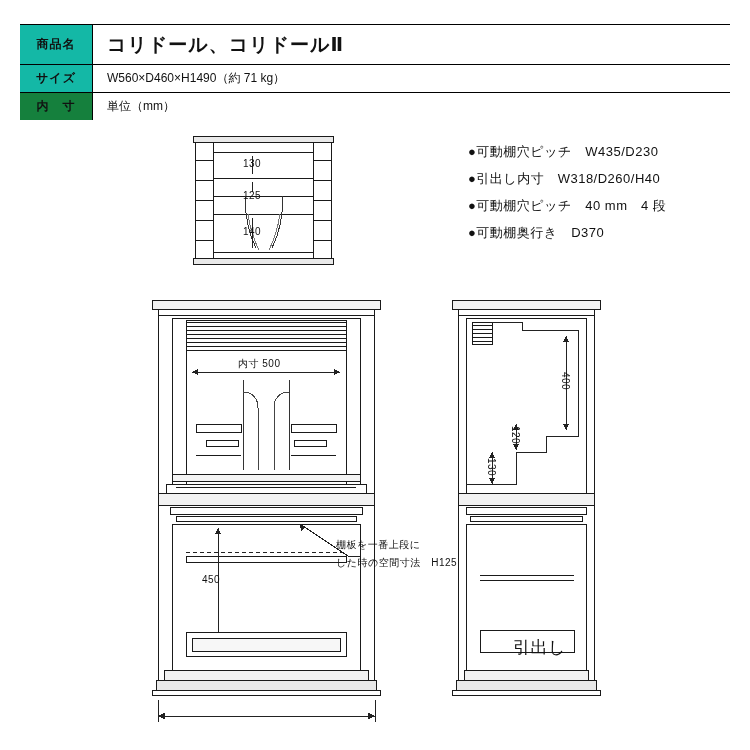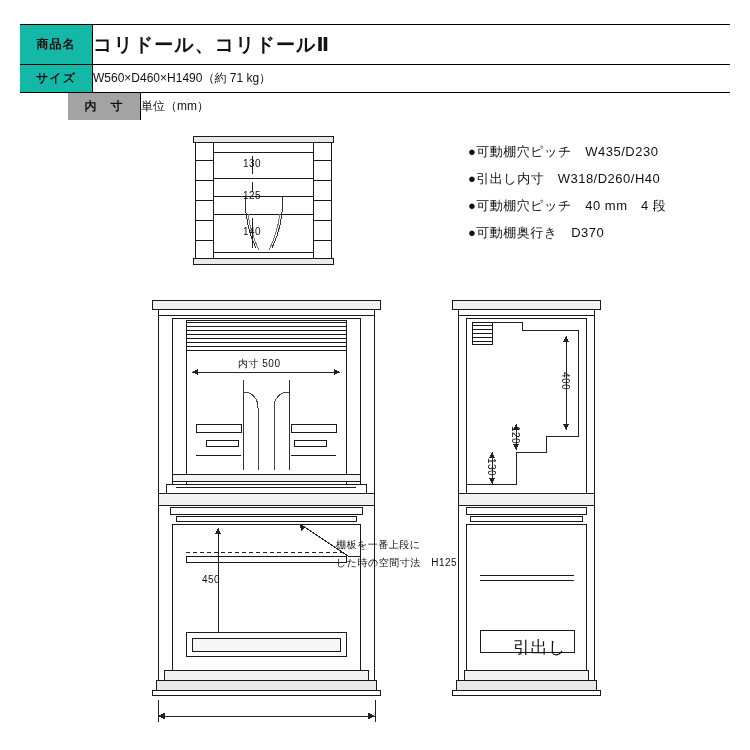--- a/index.html
+++ b/index.html
@@ -18,24 +18,24 @@
   .spec-row{display:flex;align-items:stretch;border-bottom:1px solid #000;}
   .spec-row:first-child{border-top:1px solid #000;}
   .spec-label{
     width:72px;min-width:72px;background:#14b8a6;
     border-right:1px solid #000;
     display:flex;align-items:center;justify-content:center;
     font-size:12px;font-weight:bold;letter-spacing:1px;
     padding:5px 0;
   }
   .spec-row.r1 .spec-label{padding:11px 0;}
-  .spec-val{flex:1;display:flex;align-items:center;font-size:12px;}
+  .spec-val{flex:1;display:flex;align-items:center;padding-left:14px;font-size:12px;}
   .spec-row.r1 .spec-val{font-size:19px;font-weight:bold;letter-spacing:1px;}
   .spec-row.r3{border-bottom:none;}
-  .spec-row.r3 .spec-label{background:#a3a3a3;margin-left:48px;}
+  .spec-row.r3 .spec-label{background:#15803d;}
 
   
   .bullets{position:absolute;left:468px;top:138px;font-size:13px;line-height:27px;letter-spacing:0.5px;}
   .bullets div{white-space:pre;}
 
   
   .lbl{position:absolute;font-size:10px;white-space:pre;letter-spacing:0.5px;}
   .lbl.v{writing-mode:vertical-rl;text-orientation:mixed;}
   .lbl.big{font-size:17px;}
 

